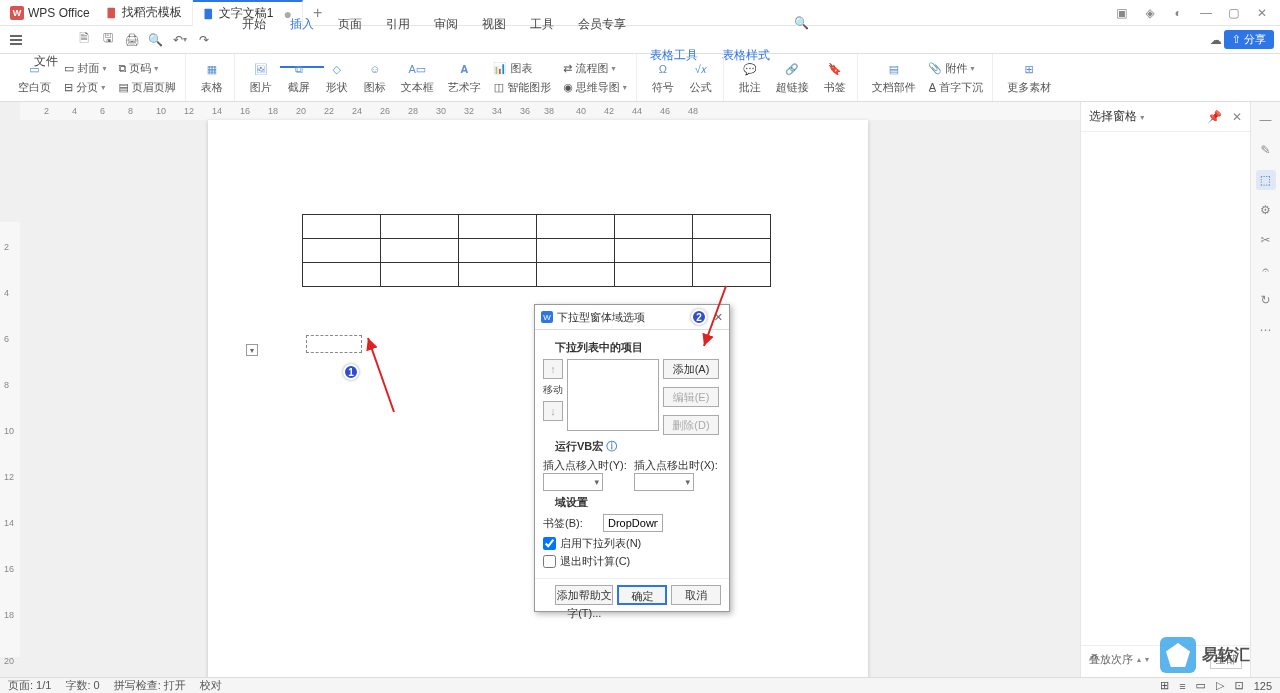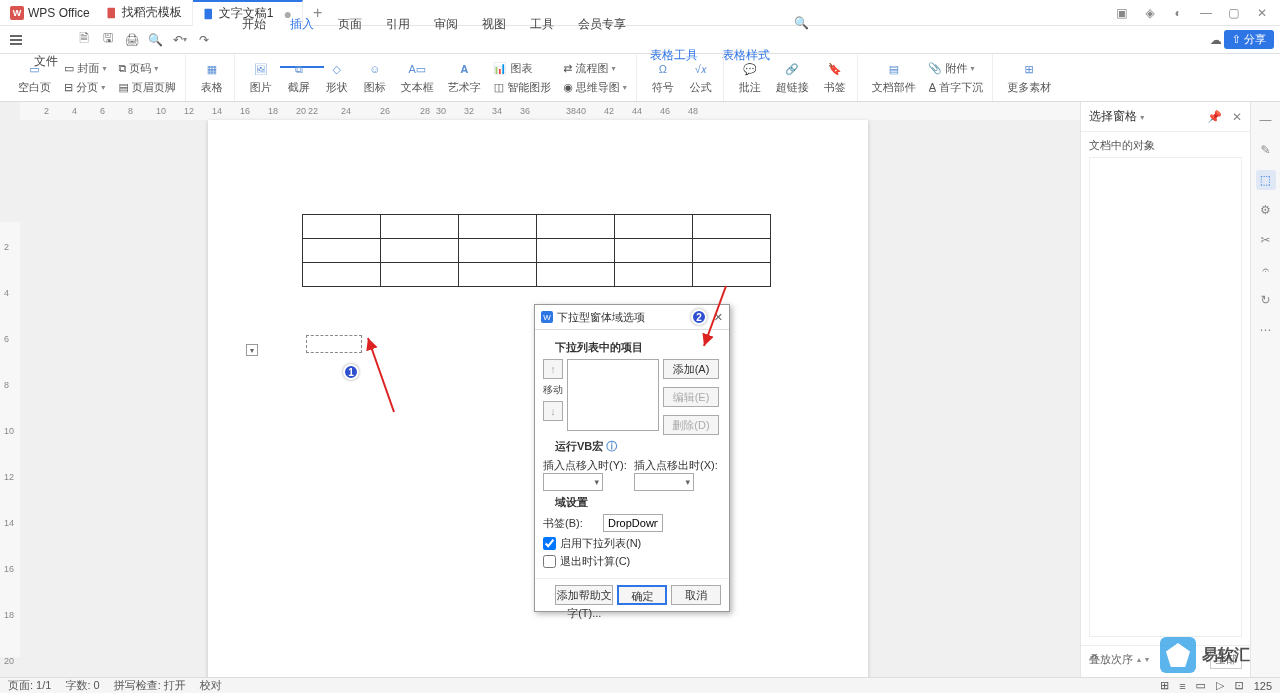--- a/index.html
+++ b/index.html
@@ -265,29 +265,29 @@
       <span style="position: absolute; left: 24px;">2</span>
       <span style="position: absolute; left: 52px;">4</span>
       <span style="position: absolute; left: 80px;">6</span>
       <span style="position: absolute; left: 108px;">8</span>
       <span style="position: absolute; left: 136px;">10</span>
       <span style="position: absolute; left: 164px;">12</span>
       <span style="position: absolute; left: 192px;">14</span>
       <span style="position: absolute; left: 220px;">16</span>
       <span style="position: absolute; left: 248px;">18</span>
       <span style="position: absolute; left: 276px;">20</span>
-      <span style="position: absolute; left: 288px;">22</span>
-      <span style="position: absolute; left: 321px;">24</span>
+      <span style="position: absolute; left: 304px;">22</span>
+      <span style="position: absolute; left: 332px;">24</span>
       <span style="position: absolute; left: 360px;">26</span>
-      <span style="position: absolute; left: 400px;">28</span>
+      <span style="position: absolute; left: 388px;">28</span>
       <span style="position: absolute; left: 416px;">30</span>
       <span style="position: absolute; left: 444px; text-align: center;">32</span>
       <span style="position: absolute; left: 472px;">34</span>
       <span style="position: absolute; left: 500px;">36</span>
-      <span style="position: absolute; left: 546px;">38</span>
+      <span style="position: absolute; left: 524px;">38</span>
       <span style="position: absolute; left: 556px;">40</span>
       <span style="position: absolute; left: 584px;">42</span>
       <span style="position: absolute; left: 612px;">44</span>
       <span style="position: absolute; left: 640px;">46</span>
       <span style="position: absolute; left: 668px;">48</span>
     </div>
   <div class="ruler-v" id="ruler-v">
       <span style="position: absolute; left: 4px; font-size: 9px; color: rgb(136, 136, 136); top: 20px;">2</span>
       <span style="position: absolute; left: 4px; font-size: 9px; color: rgb(136, 136, 136); top: 66px;">4</span>
       <span style="position: absolute; left: 4px; font-size: 9px; color: rgb(136, 136, 136); top: 112px;">6</span>
@@ -407,24 +407,20 @@
 </div>
 
 <div class="side-panel">
   <div class="side-header">
     <span><span>选择窗格</span> <span class="dd">▾</span></span>
     <span>
       <span style="cursor:pointer;color:#888">📌</span>
       <span style="cursor:pointer;color:#888;margin-left:6px">✕</span>
     </span>
   </div>
-  <div class="side-body">
-    <div>文档中的对象</div>
-    <div class="side-list"></div>
-  </div>
   <div class="side-footer">
     <span>叠放次序</span>
     <span class="dd">▴</span>
     <span class="dd">▾</span>
     <span style="margin-left:auto;border:1px solid #ccc;padding:1px 4px">全部</span>
   </div>
 </div>
 
 <div class="right-rail">
   <div class="rail-btn">—</div>

